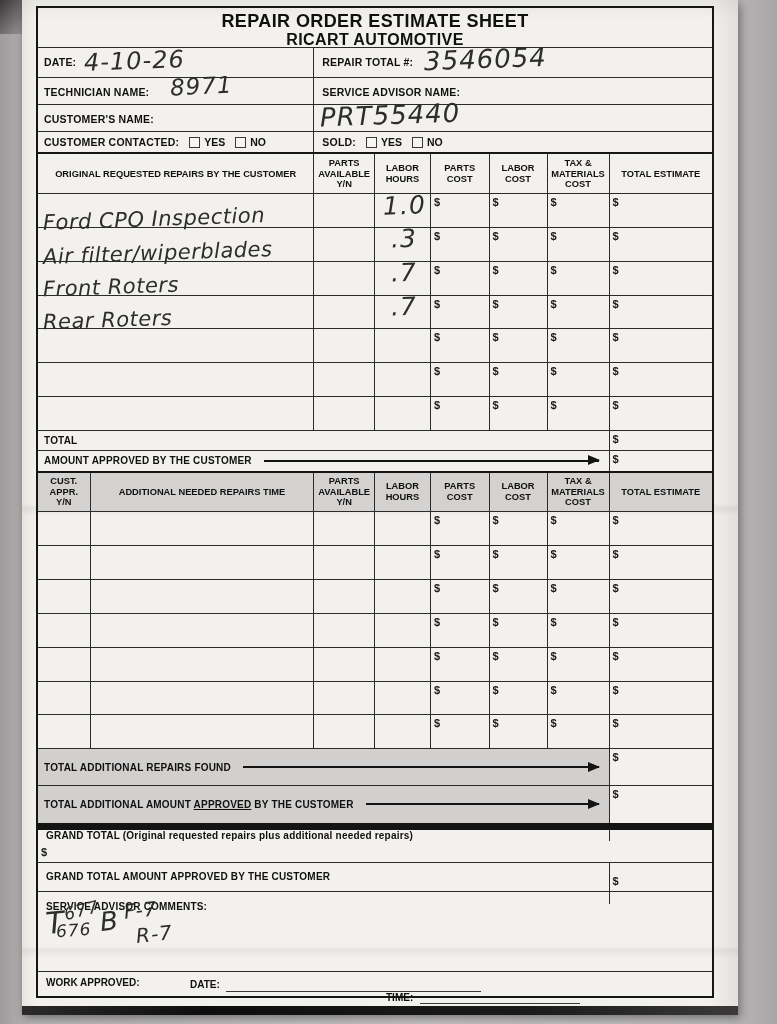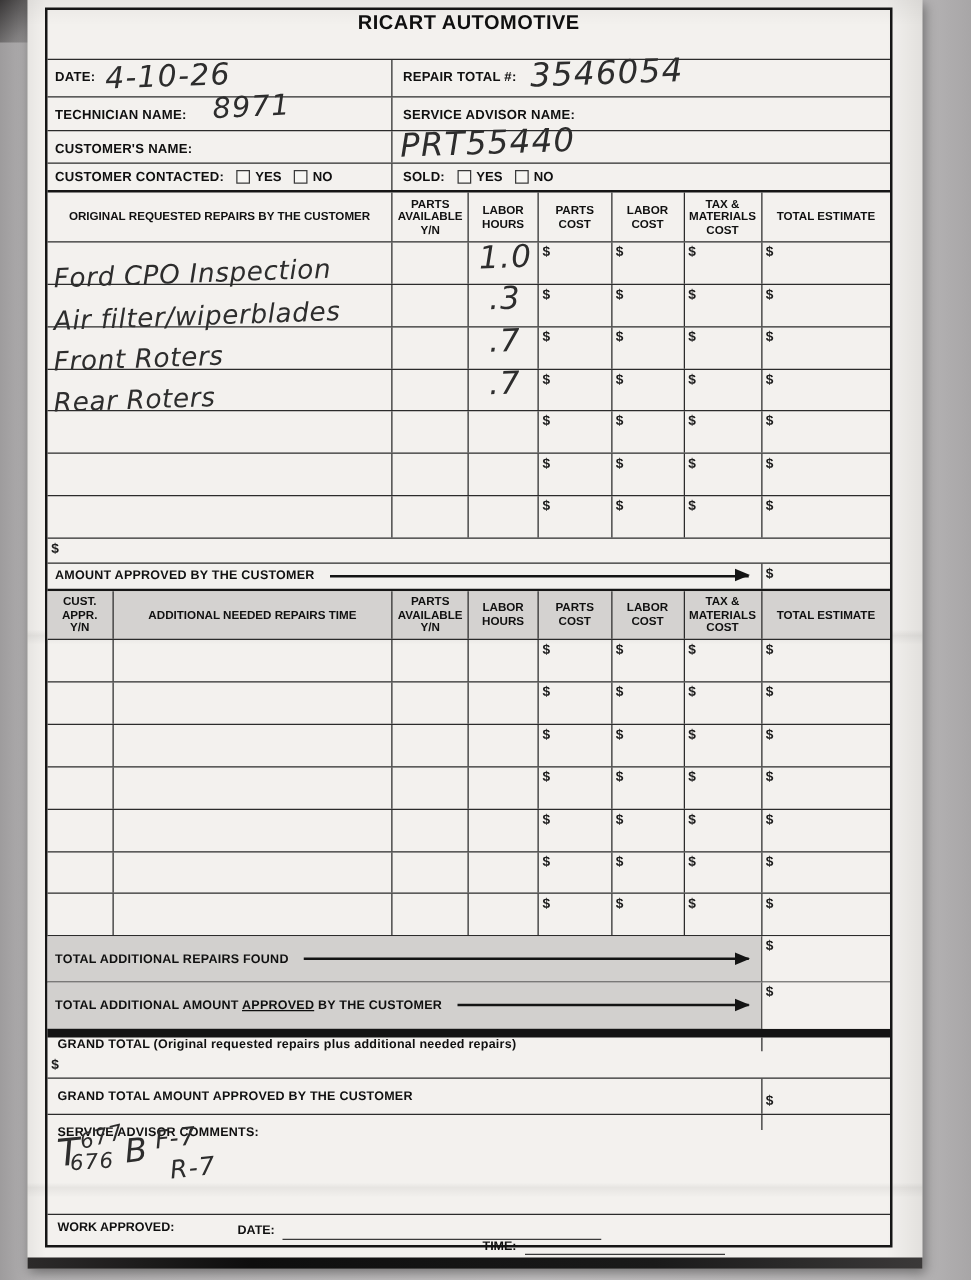--- a/index.html
+++ b/index.html
@@ -121,20 +121,21 @@
 </head>
 <body>
 
 <div class="scene">
   <div class="corner-shadow"></div>
 
   <div class="paper">
     <div class="form">
 
       <div class="title-block">
+        <div class="title1">REPAIR ORDER ESTIMATE SHEET</div>
         <div class="title2">RICART AUTOMOTIVE</div>
       </div>
 
       <div class="hrow h-r1">
         <div class="hcell-l">
           <span class="flabel">DATE:</span>
           <span class="hw hw-date">4-10-26</span>
         </div>
         <div class="hcell-r">
           <span class="flabel">REPAIR TOTAL #:</span>
@@ -324,20 +325,23 @@
           </div>
         <div class="c">
             <span class="dollar">$</span>
           </div>
         <div class="c">
             <span class="dollar">$</span>
           </div>
       </div>
 
       <div class="sumrow r-total">
+        <div class="sum-label-cell">
+          <span class="sum-text">TOTAL</span>
+        </div>
         <div class="sum-dollar-cell">
             <span class="dollar">$</span>
           </div>
       </div>
 
       <div class="sumrow r-approved" style="border-bottom:2px solid #161616;">
         <div class="sum-label-cell">
           <span class="sum-text">AMOUNT APPROVED BY THE CUSTOMER</span>
           <span class="arrow"></span>
         </div>

